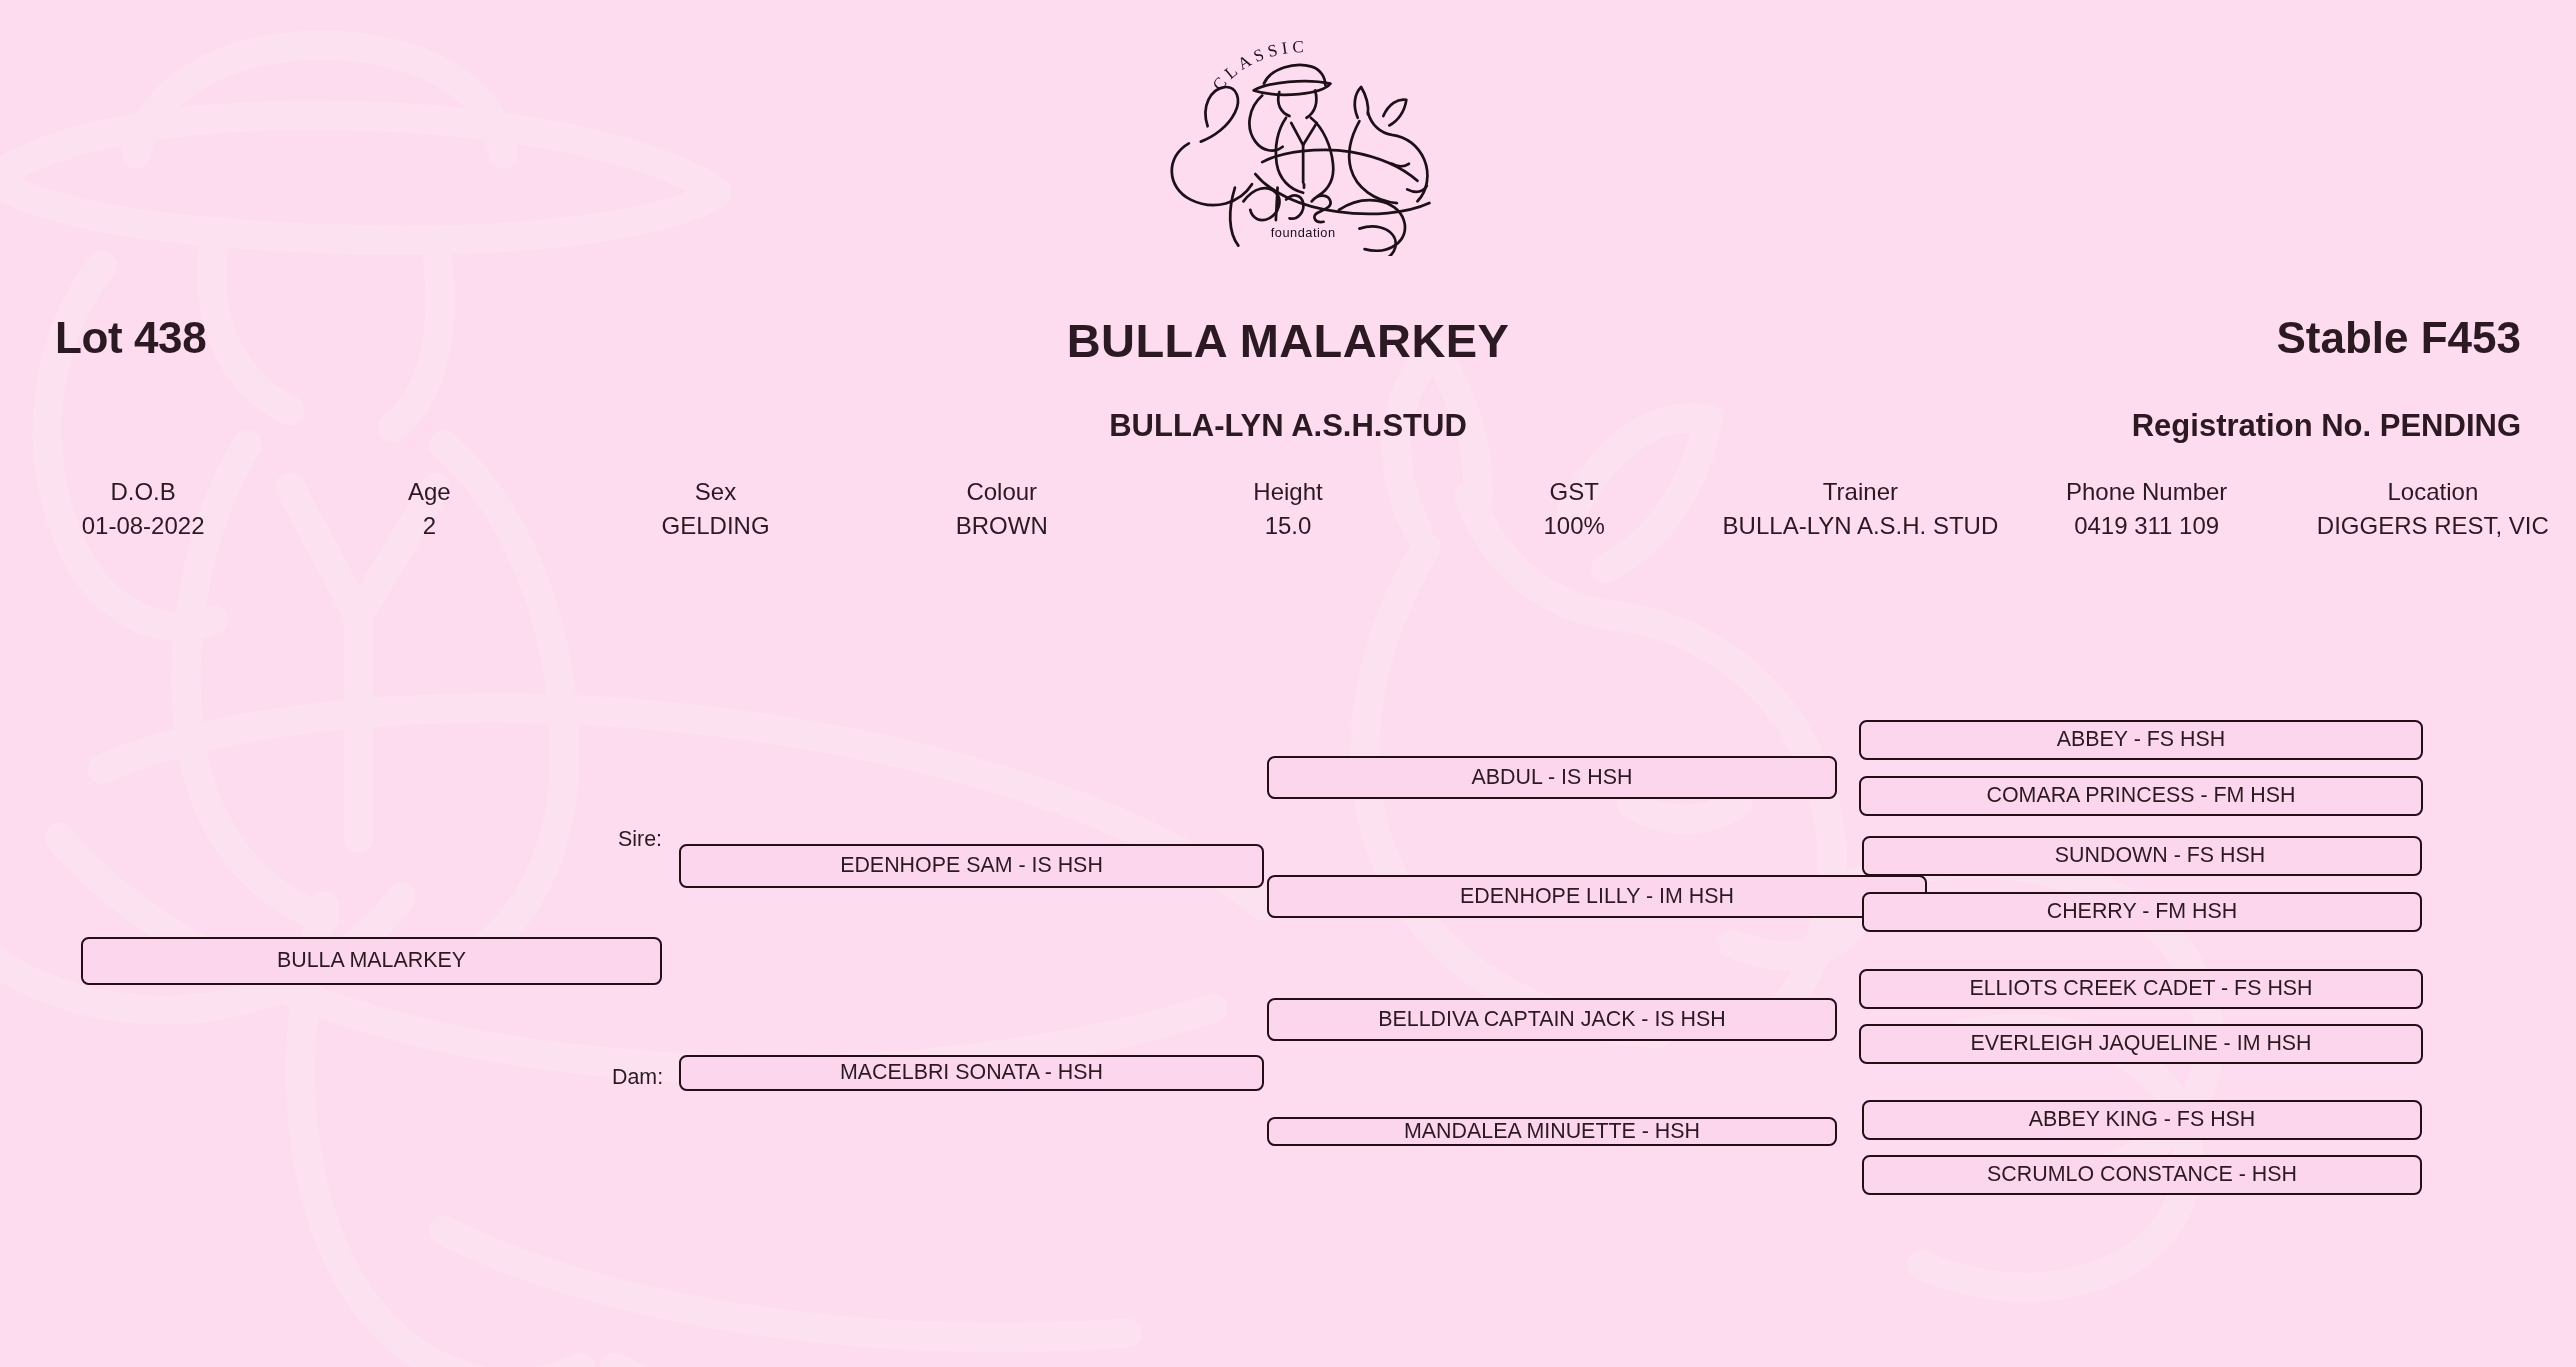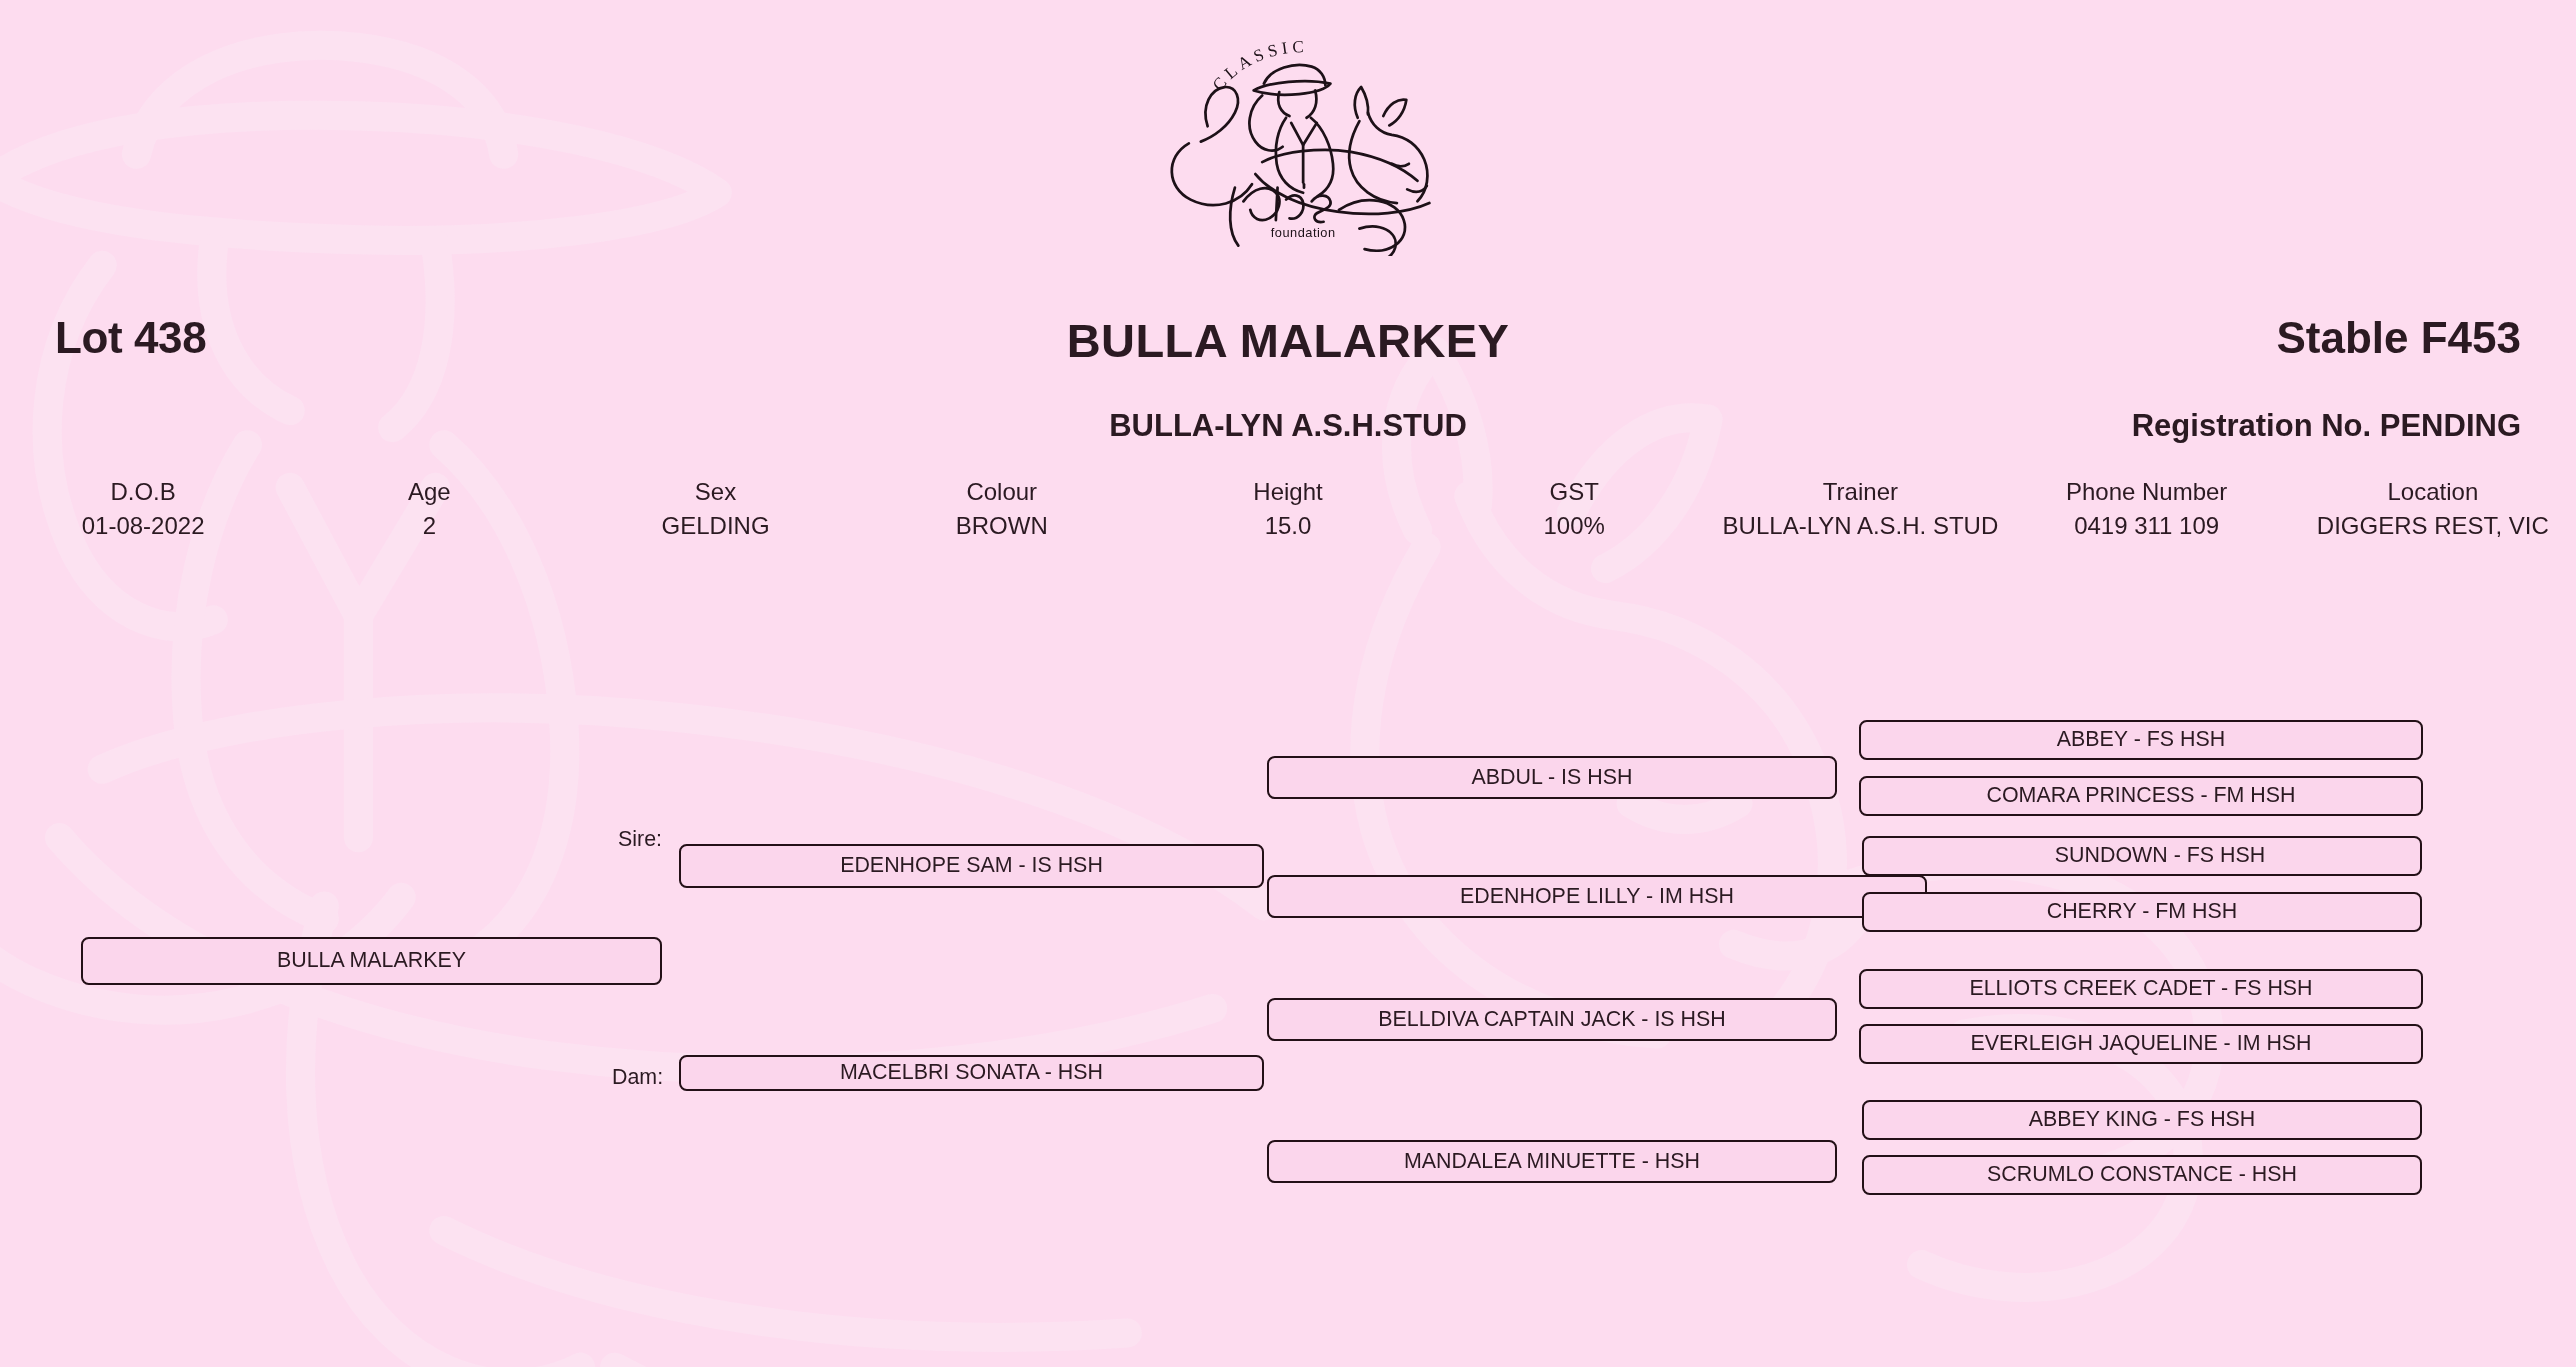--- a/index.html
+++ b/index.html
@@ -279,21 +279,21 @@
 
     <span class="ped-label" style="left:618px; top:829px;">Sire:</span>
     <div class="ped-box" style="left:679px; top:817px; width:585px; height:44px;margin-top:27px;">EDENHOPE SAM - IS HSH</div>
 
     <span class="ped-label" style="left:612px; top:1067px;">Dam:</span>
     <div class="ped-box" style="left:679px; top:1055px; width:585px; height:36px;">MACELBRI SONATA - HSH</div>
 
     <div class="ped-box" style="left:1267px; top:756px; width:570px; height:43px;">ABDUL - IS HSH</div>
     <div class="ped-box" style="left:1267px; top:875px; width:660px; height:43px;">EDENHOPE LILLY - IM HSH</div>
     <div class="ped-box" style="left:1267px; top:998px; width:570px; height:43px;">BELLDIVA CAPTAIN JACK - IS HSH</div>
-    <div class="ped-box" style="left:1267px; top:1140px; width:570px; height:43px;">MANDALEA MINUETTE - HSH</div>
+    <div class="ped-box" style="left:1267px; top:1117px; width:570px; height:29px;">MANDALEA MINUETTE - HSH</div>
 
     <div class="ped-box" style="left:1859px; top:720px; width:564px; height:40px;">ABBEY - FS HSH</div>
     <div class="ped-box" style="left:1859px; top:776px; width:564px; height:40px;">COMARA PRINCESS - FM HSH</div>
     <div class="ped-box" style="left:1862px; top:836px; width:560px; height:40px;padding-left:36px;">SUNDOWN - FS HSH</div>
     <div class="ped-box" style="left:1862px; top:892px; width:560px; height:40px;">CHERRY - FM HSH</div>
 
     <div class="ped-box" style="left:1859px; top:969px; width:564px; height:40px;">ELLIOTS CREEK CADET - FS HSH</div>
     <div class="ped-box" style="left:1859px; top:1024px; width:564px; height:40px;">EVERLEIGH JAQUELINE - IM HSH</div>
     <div class="ped-box" style="left:1862px; top:1100px; width:560px; height:40px;">ABBEY KING - FS HSH</div>
     <div class="ped-box" style="left:1862px; top:1155px; width:560px; height:40px;">SCRUMLO CONSTANCE - HSH</div>

